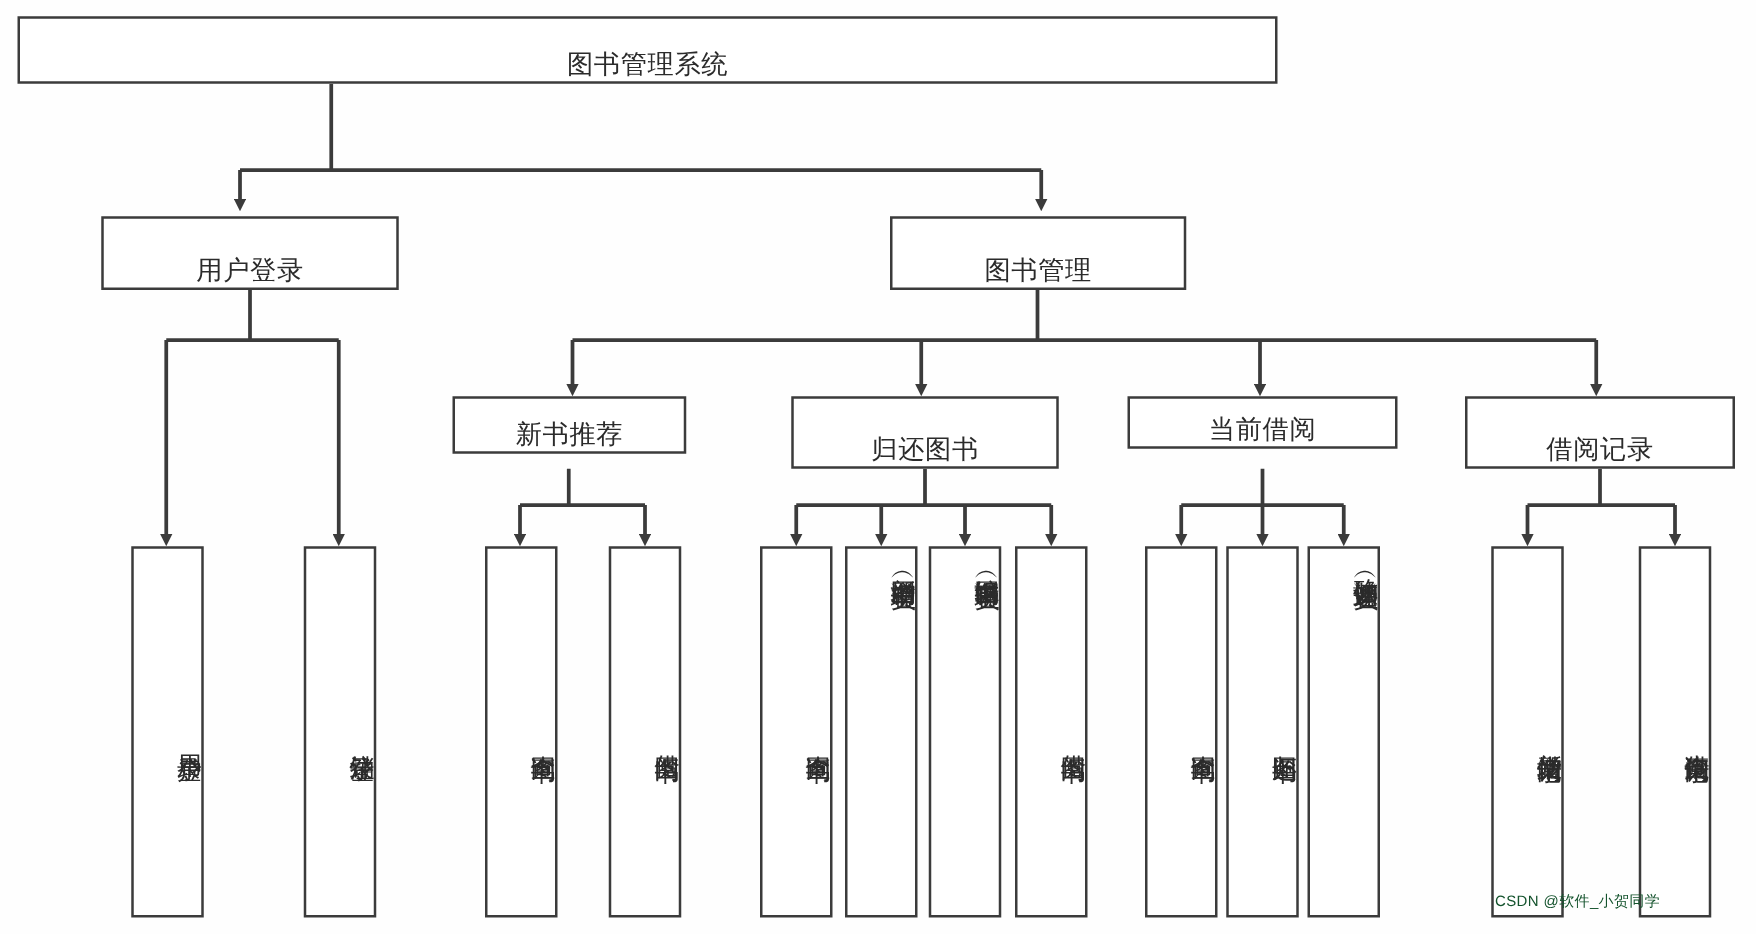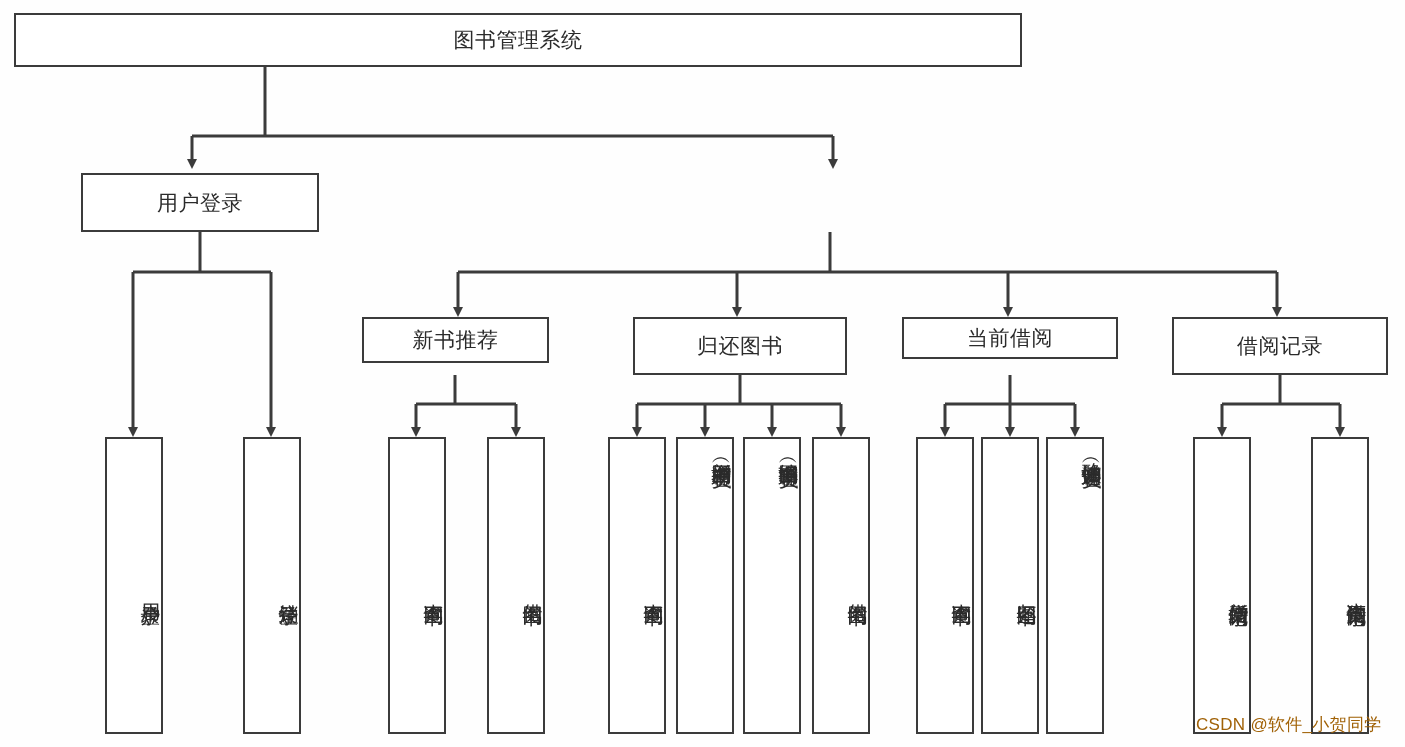--- a/index.html
+++ b/index.html
@@ -24,21 +24,21 @@
     width: 1405px;
     height: 747px;
     pointer-events: none;
   }
   .node {
     position: absolute;
     box-sizing: border-box;
     border: 2px solid #3b3b3b;
     background: #ffffff;
     display: flex;
-    align-items: center;
+    align-items: flex-end;
     justify-content: center;
     color: #2b2b2b;
     z-index: 2;
   }
   .node.h {
     font-size: 21px;
     letter-spacing: 0.5px;
   }
   .node.v {
     writing-mode: vertical-rl;
@@ -51,22 +51,22 @@
     letter-spacing: 1px;
     white-space: nowrap;
   }
   .node.v.top {
     justify-content: flex-start;
   }
   .watermark {
     position: absolute;
     left: 1196px;
     top: 713px;
-    font-size: 17px;
-    color: #a16207;
+    font-size: 12px;
+    color: #14532d;
     white-space: nowrap;
     z-index: 3;
     letter-spacing: 0.3px;
   }
 </style>
 </head>
 <body>
 
 <div id="canvas">
 
@@ -120,20 +120,23 @@
     </g>
   </svg>
 
   <div class="node h" style="left:14px; top:13px; width:1008px; height:54px;">
     <span>图书管理系统</span>
   </div>
 
   <div class="node h" style="left:81px; top:173px; width:238px; height:59px;">
     <span>用户登录</span>
   </div>
+  <div class="node h" style="left:712px; top:173px; width:237px; height:59px;">
+    <span>图书管理</span>
+  </div>
 
   <div class="node h" style="left:362px; top:317px; width:187px; height:46px;">
     <span>新书推荐</span>
   </div>
   <div class="node h" style="left:633px; top:317px; width:214px; height:58px;">
     <span>归还图书</span>
   </div>
   <div class="node h" style="left:902px; top:317px; width:216px; height:42px;">
     <span>当前借阅</span>
   </div>

